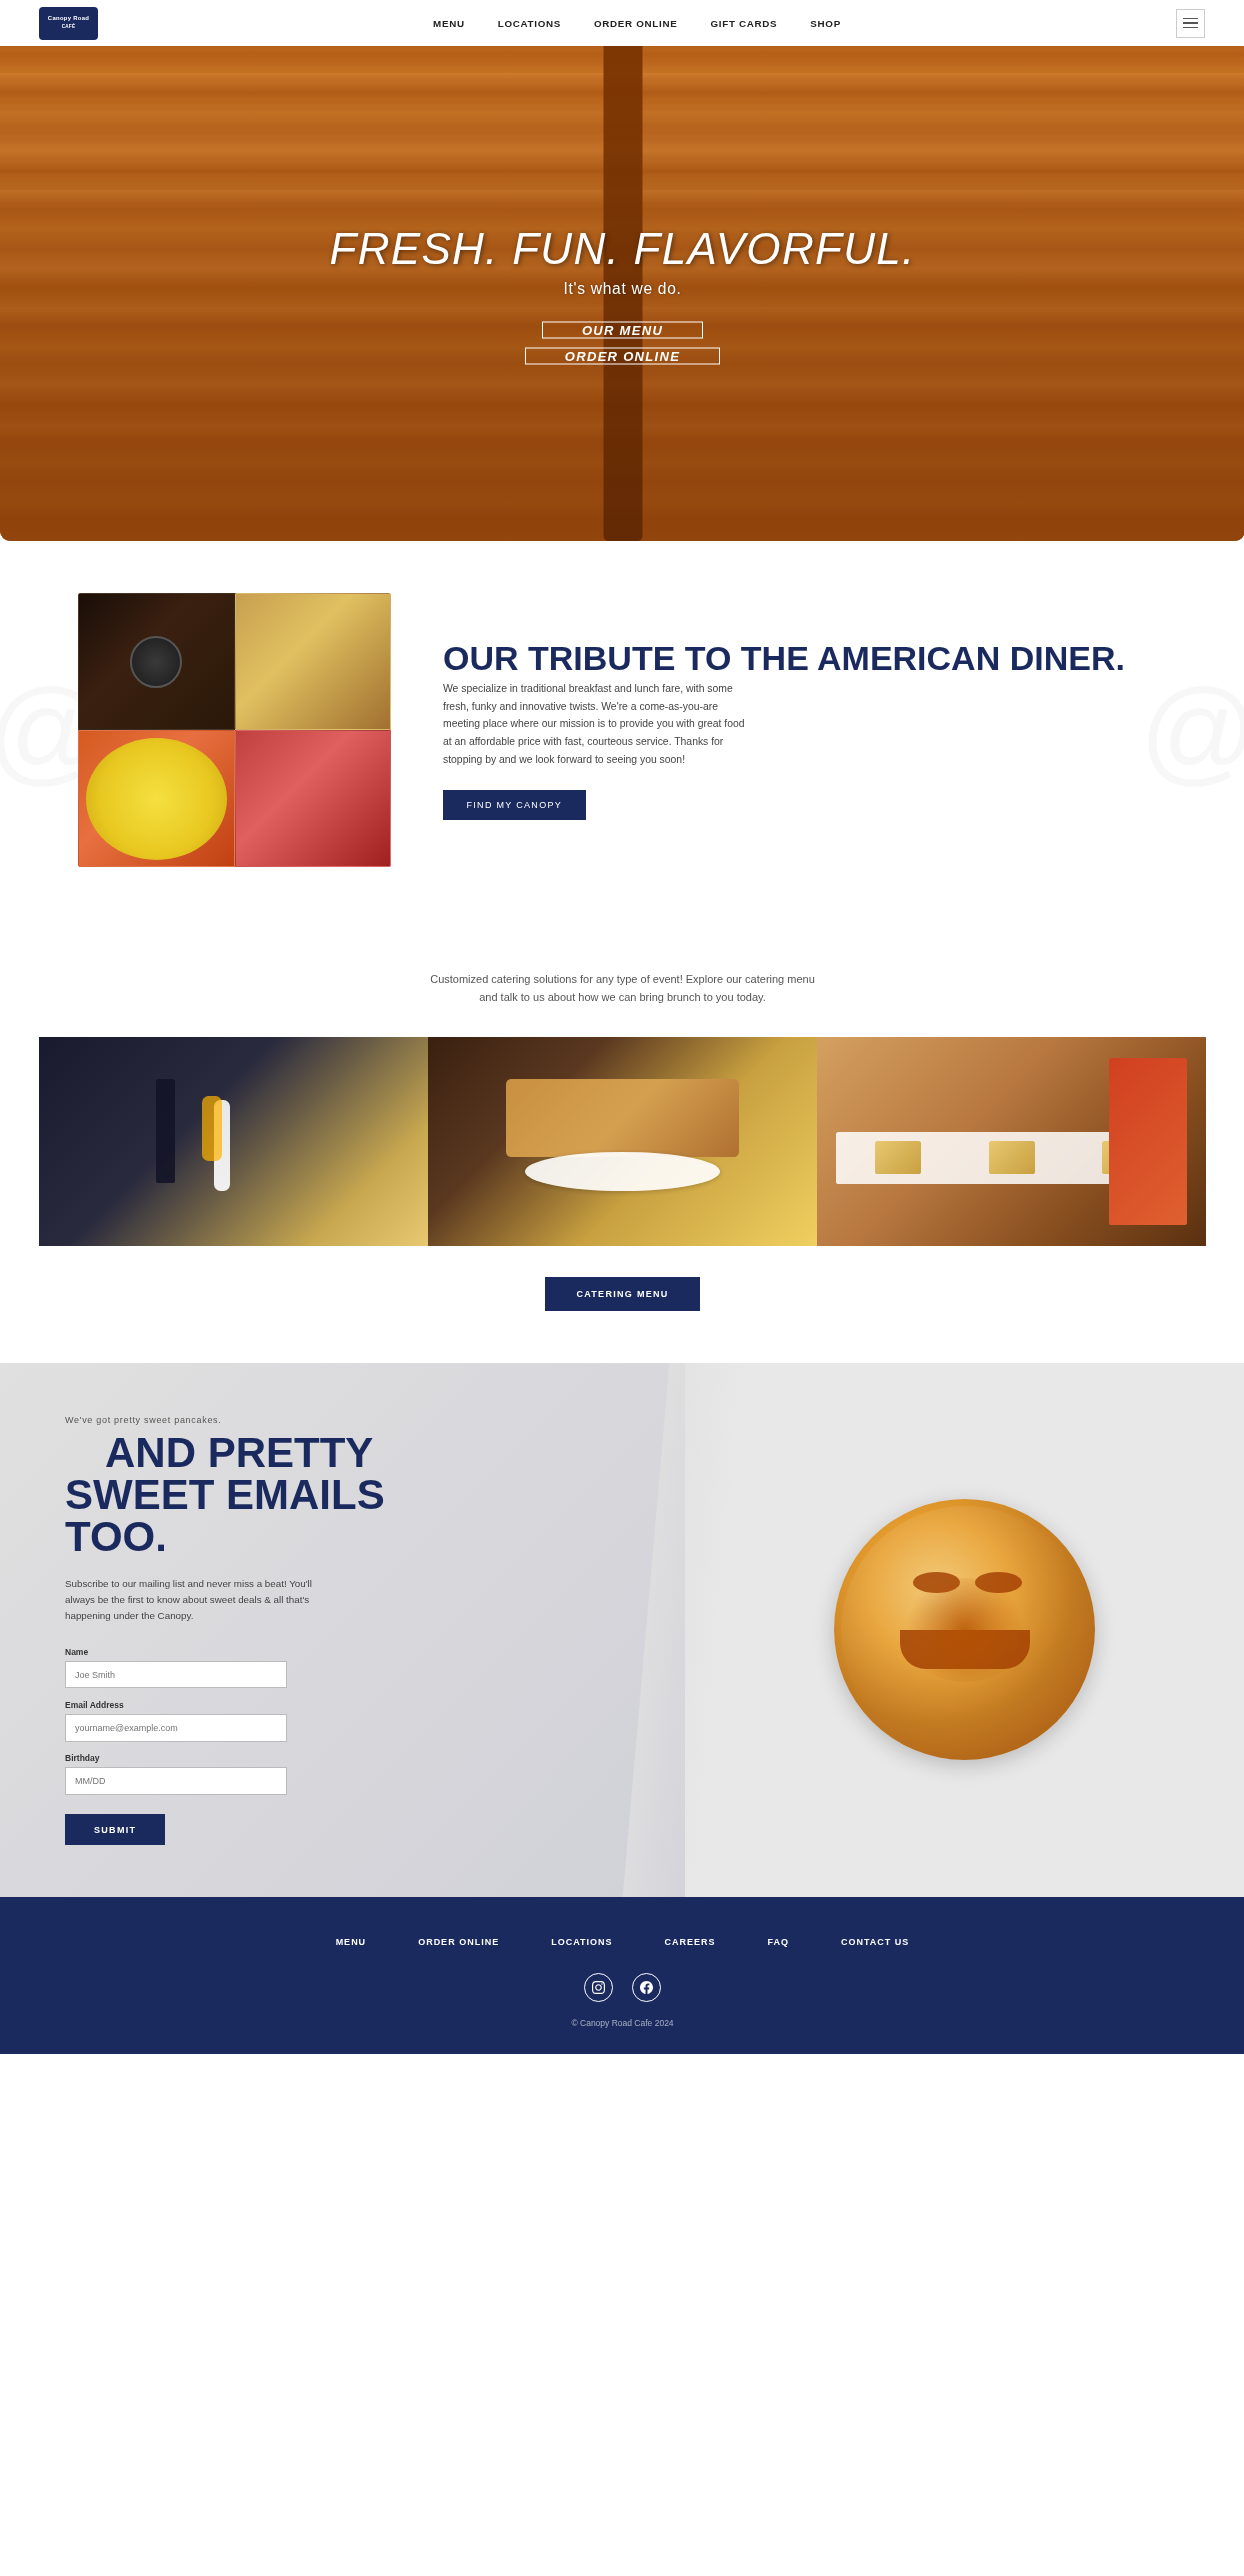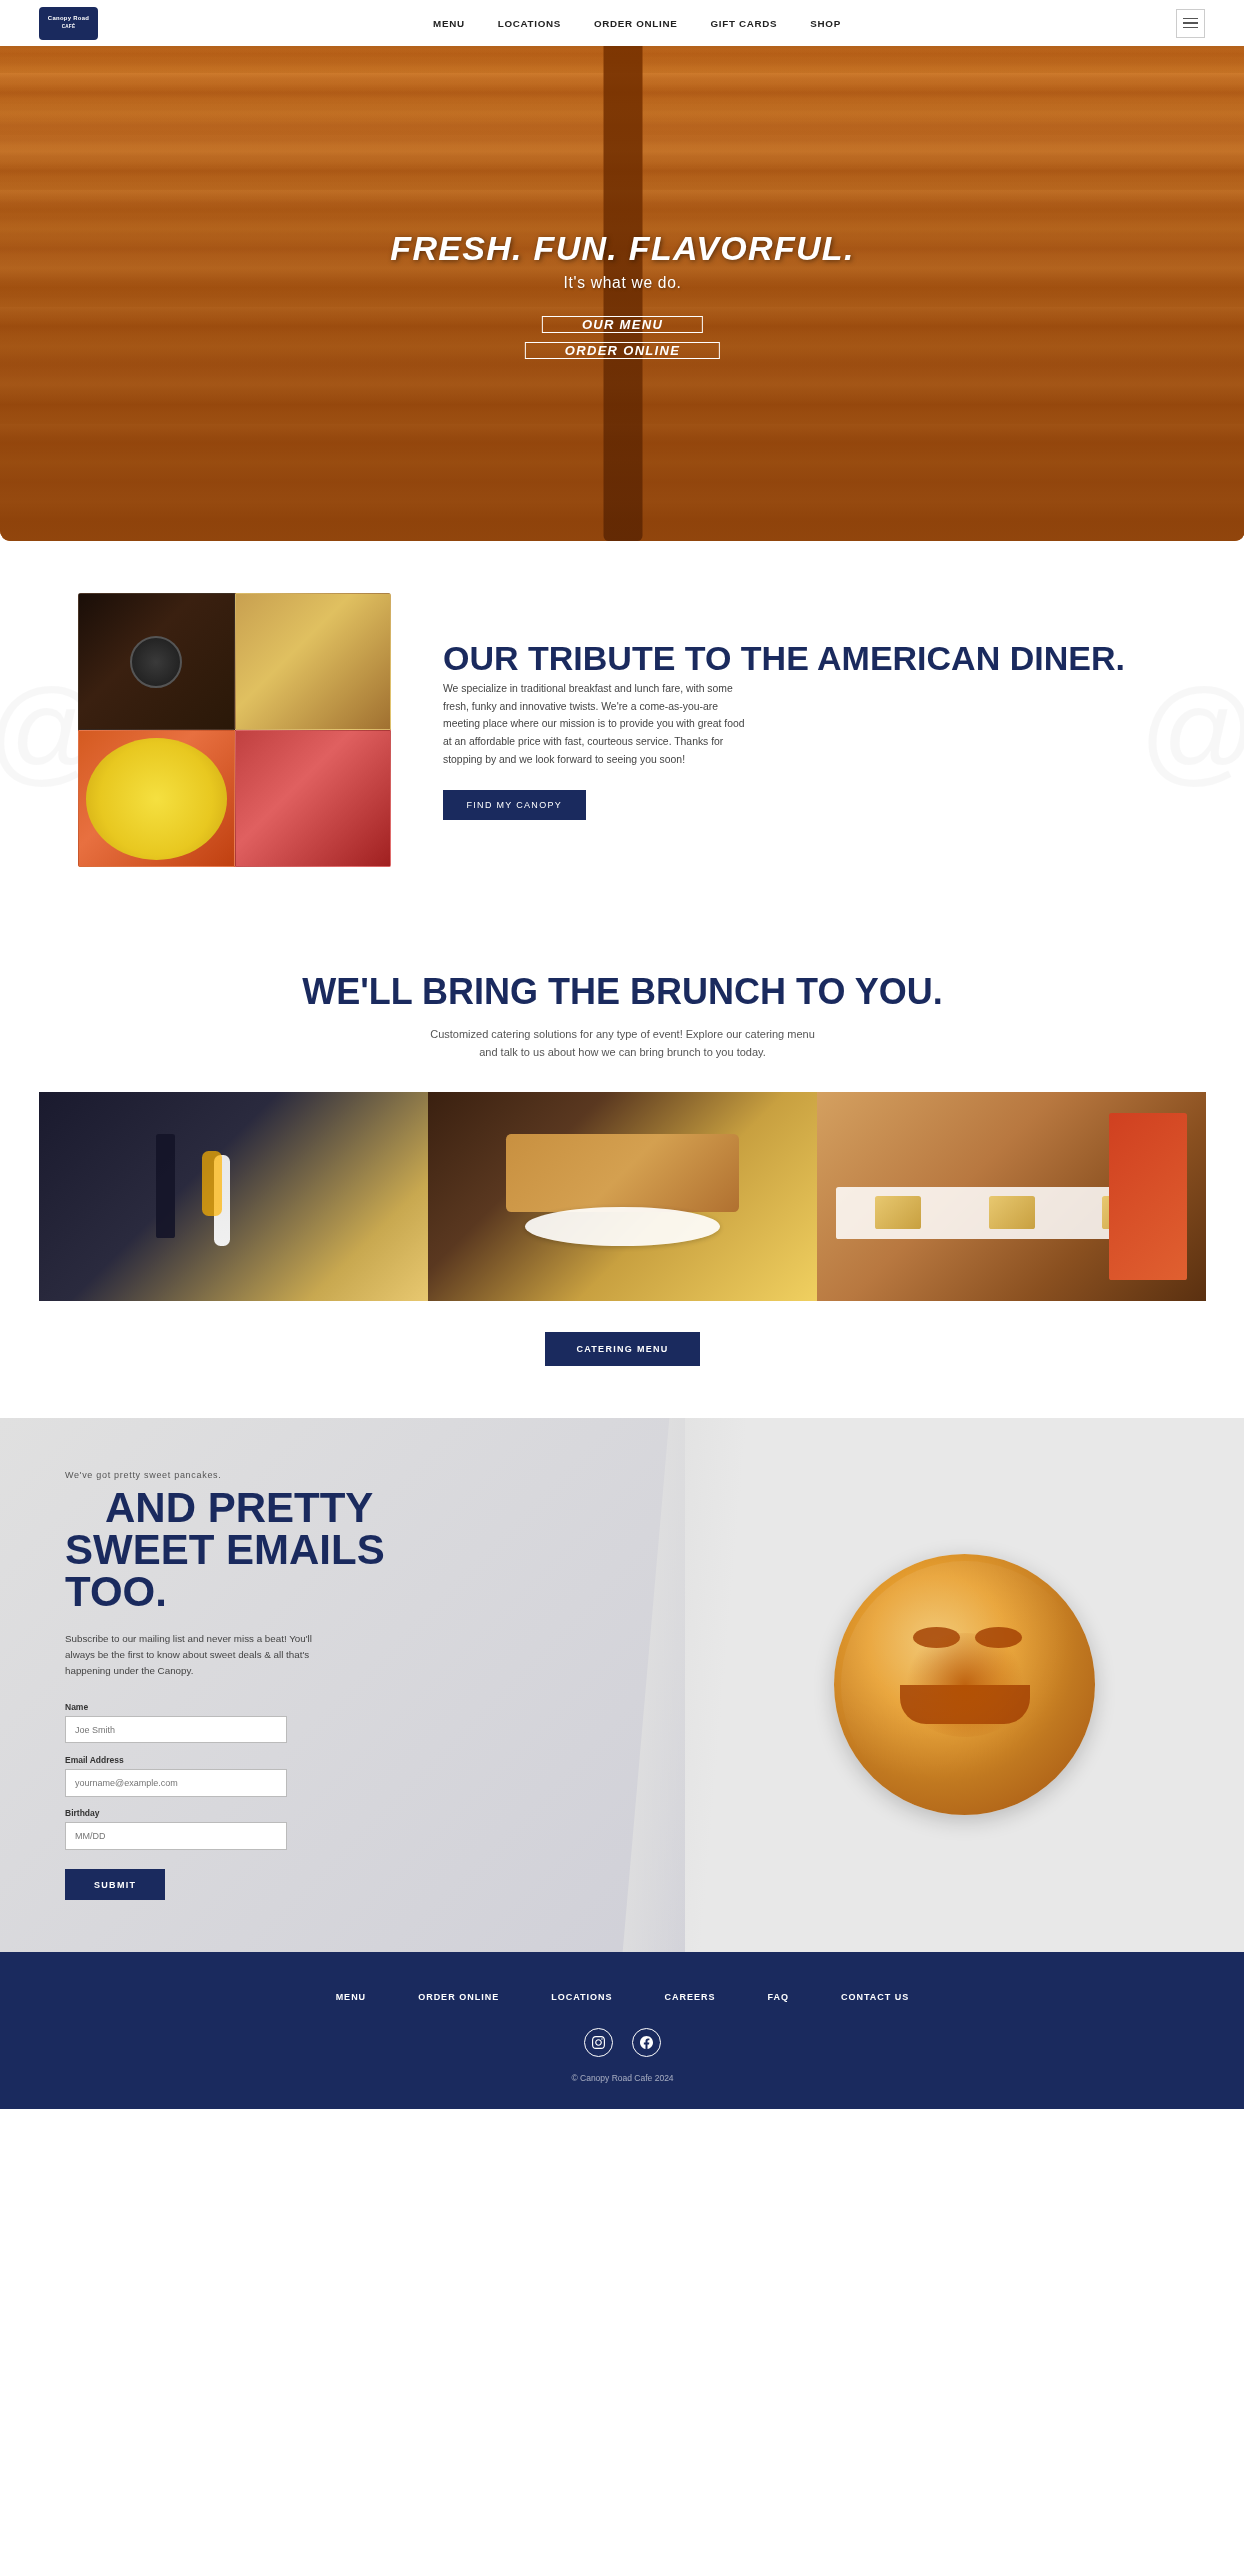--- a/index.html
+++ b/index.html
@@ -108,22 +108,22 @@
     }
     .hero-content {
       position: absolute;
       top: 50%;
       left: 50%;
       transform: translate(-50%, -50%);
       text-align: center;
       color: #fff;
     }
     .hero-title {
-      font-size: 34px;
-      font-weight: 700;
+      font-size: 44px;
+      font-weight: 400;
       text-shadow: 1.3px 1.3px 5.2px rgba(0,0,0,0.5);
       letter-spacing: 1.3px;
       font-style: italic;
     }
     .hero-subtitle {
       font-size: 15.6px;
       margin-top: 6.5px;
       text-shadow: 0.7px 0.7px 2.6px rgba(0,0,0,0.4);
       letter-spacing: 0.7px;
     }
@@ -500,21 +500,20 @@
   </div>
   <div class="about-text">
     <h2 class="about-title">OUR TRIBUTE TO THE AMERICAN DINER.</h2>
     <p class="about-desc">We specialize in traditional breakfast and lunch fare, with some fresh, funky and innovative twists. We're a come-as-you-are meeting place where our mission is to provide you with great food at an affordable price with fast, courteous service. Thanks for stopping by and we look forward to seeing you soon!</p>
     <button class="find-canopy-btn">FIND MY CANOPY</button>
   </div>
   <div class="watermark watermark-right">@</div>
 </section>
 
 <section class="catering-section">
-  <h2 class="catering-title">WE'LL BRING THE BRUNCH TO YOU.</h2>
   <p class="catering-desc">Customized catering solutions for any type of event! Explore our catering menu and talk to us about how we can bring brunch to you today.</p>
   <div class="catering-images">
     <div class="catering-img">
       <div class="catering-img-placeholder catering-img-1" style="position:relative;overflow:hidden;">
         <div style="position:absolute;left:30%;top:20%;width:19.5px;height:104px;background:rgba(20,20,40,0.9);border-radius:2.6px;"></div>
         <div style="position:absolute;left:45%;top:30%;width:15.6px;height:91px;background:linear-gradient(to bottom, #e8e8e8 0%, #f0f0f0 100%);border-radius:6.5px;"></div>
         <div style="position:absolute;left:42%;top:28%;width:19.5px;height:65px;background:rgba(255,180,0,0.7);border-radius:6.5px;"></div>
       </div>
     </div>
     <div class="catering-img">

